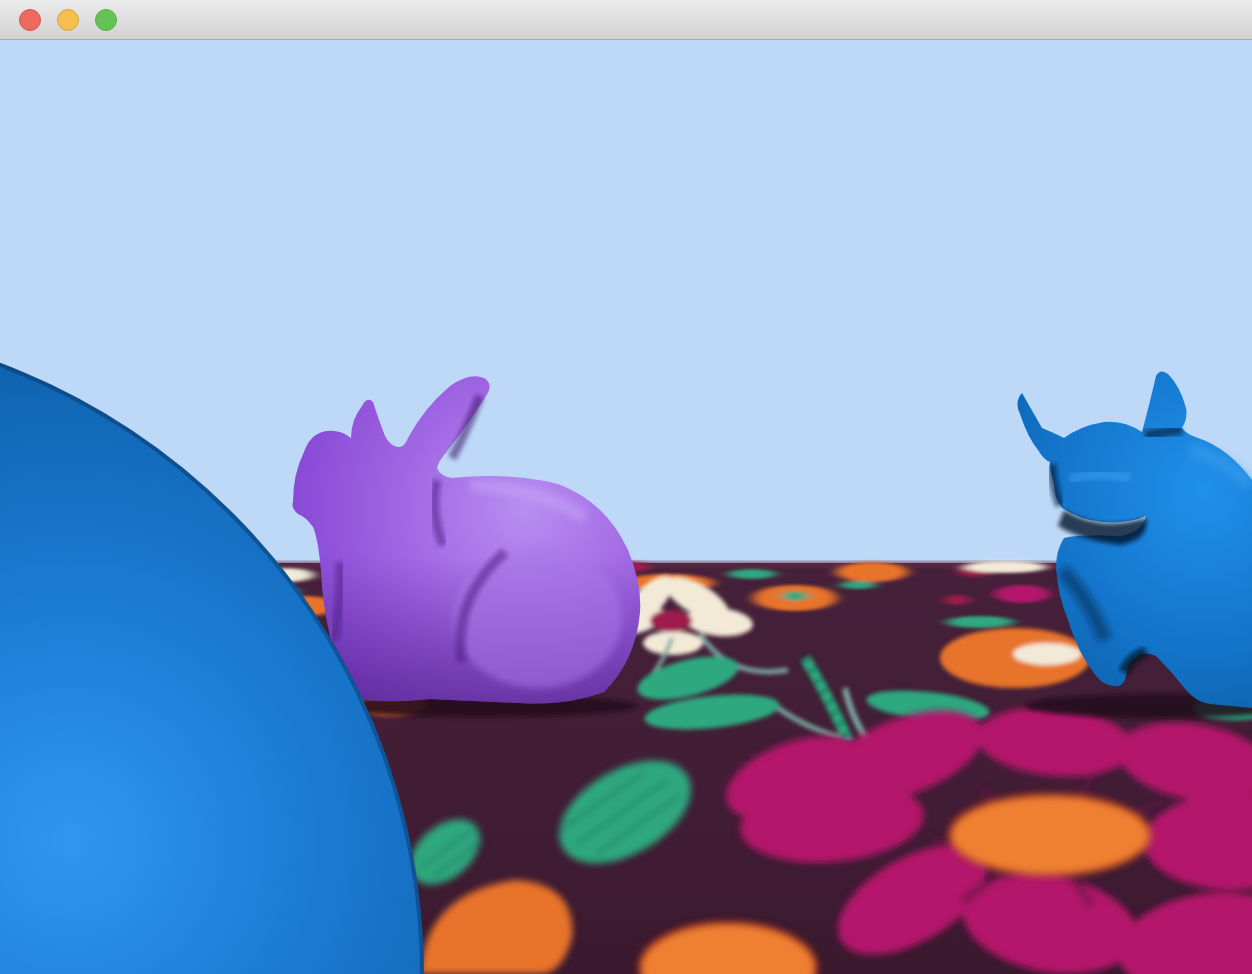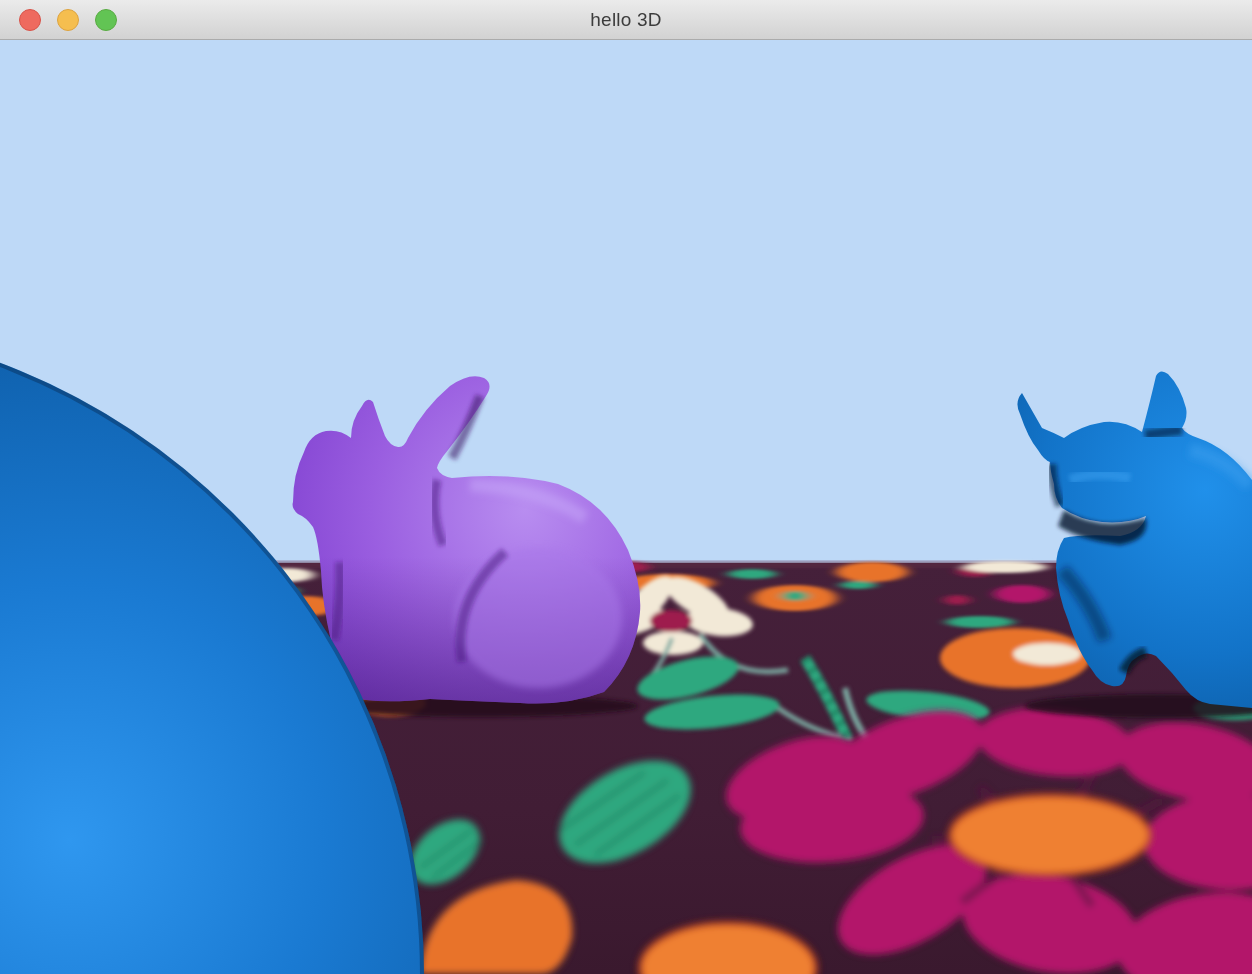--- a/index.html
+++ b/index.html
@@ -27,21 +27,20 @@
 <body>
 
 <div id="window">
 
   <div id="titlebar">
     <div class="traffic">
       <span class="light close" style="background-color: rgb(238, 106, 95);"></span>
       <span class="light min" style="background-color: rgb(245, 190, 79);"></span>
       <span class="light max" style="background-color: rgb(98, 196, 84);"></span>
     </div>
-    <div class="title">hello 3D</div>
   </div>
 
   <svg id="scene" width="1252" height="934" viewBox="0 0 1252 934">
     <defs>
       <filter id="bh" x="-40%" y="-200%" width="180%" height="500%">
         <feGaussianBlur stdDeviation="6 1.6"></feGaussianBlur>
       </filter>
       <filter id="b2" x="-30%" y="-30%" width="160%" height="160%">
         <feGaussianBlur stdDeviation="2.2"></feGaussianBlur>
       </filter>

